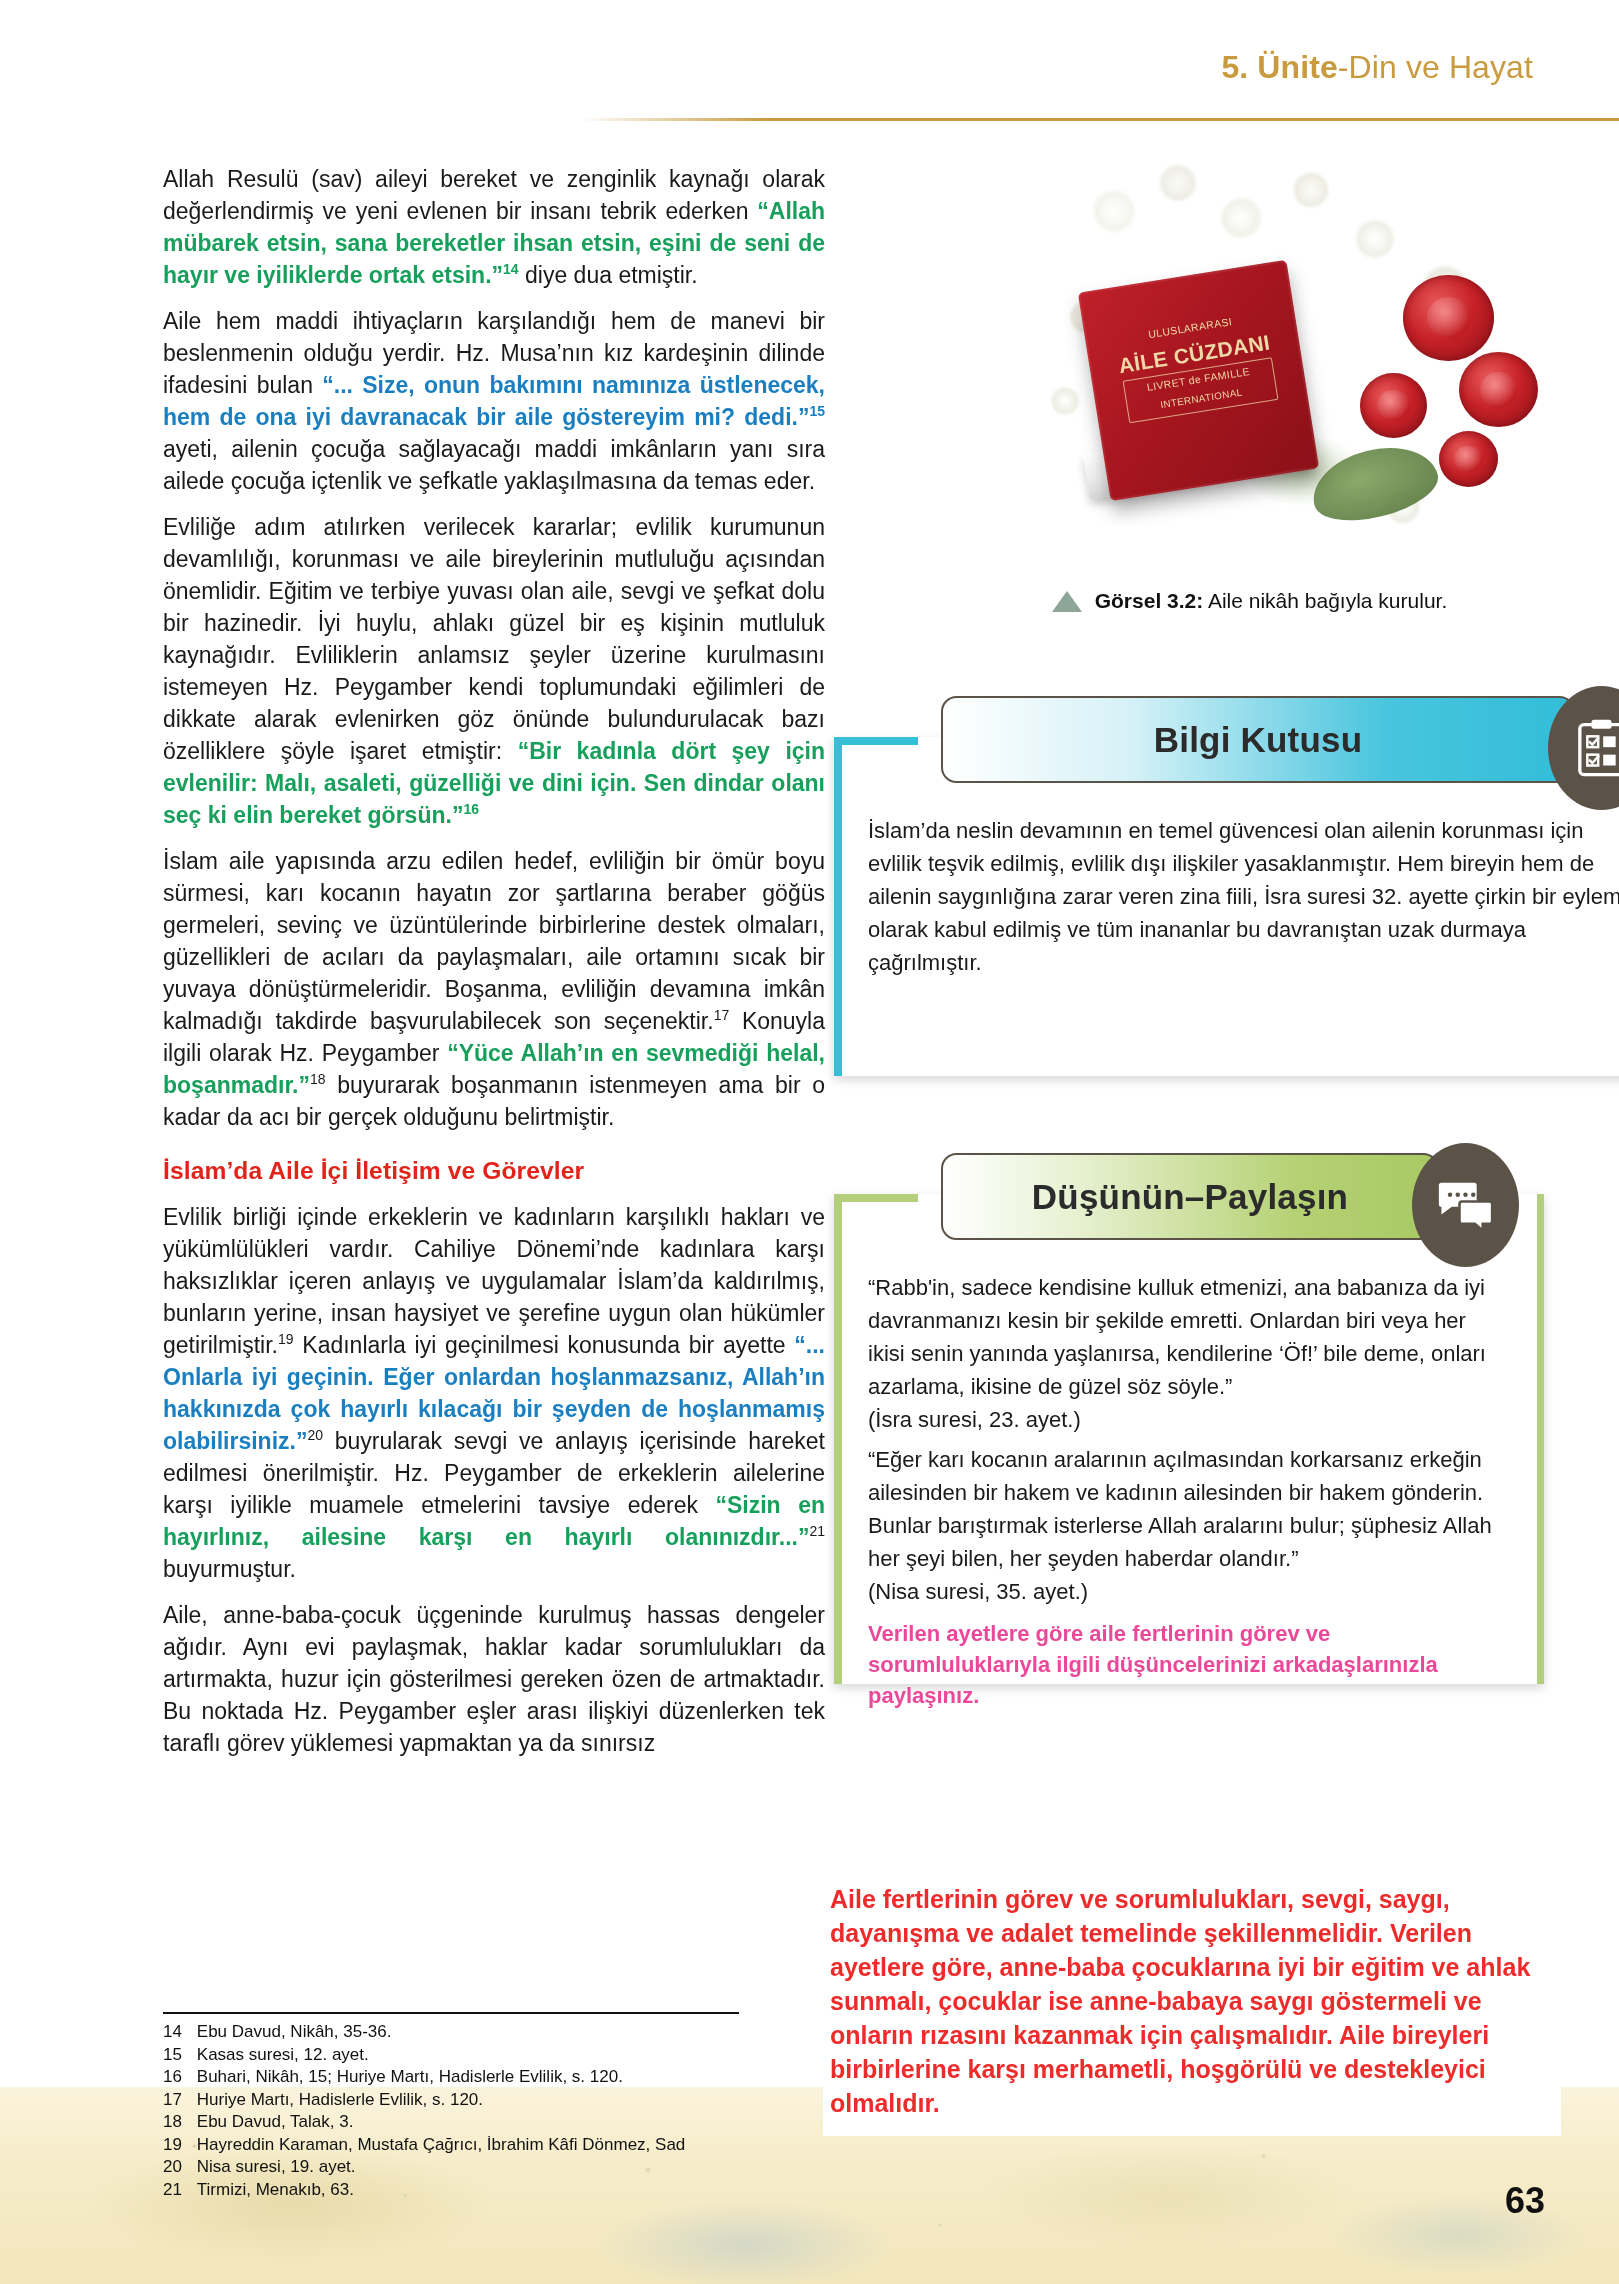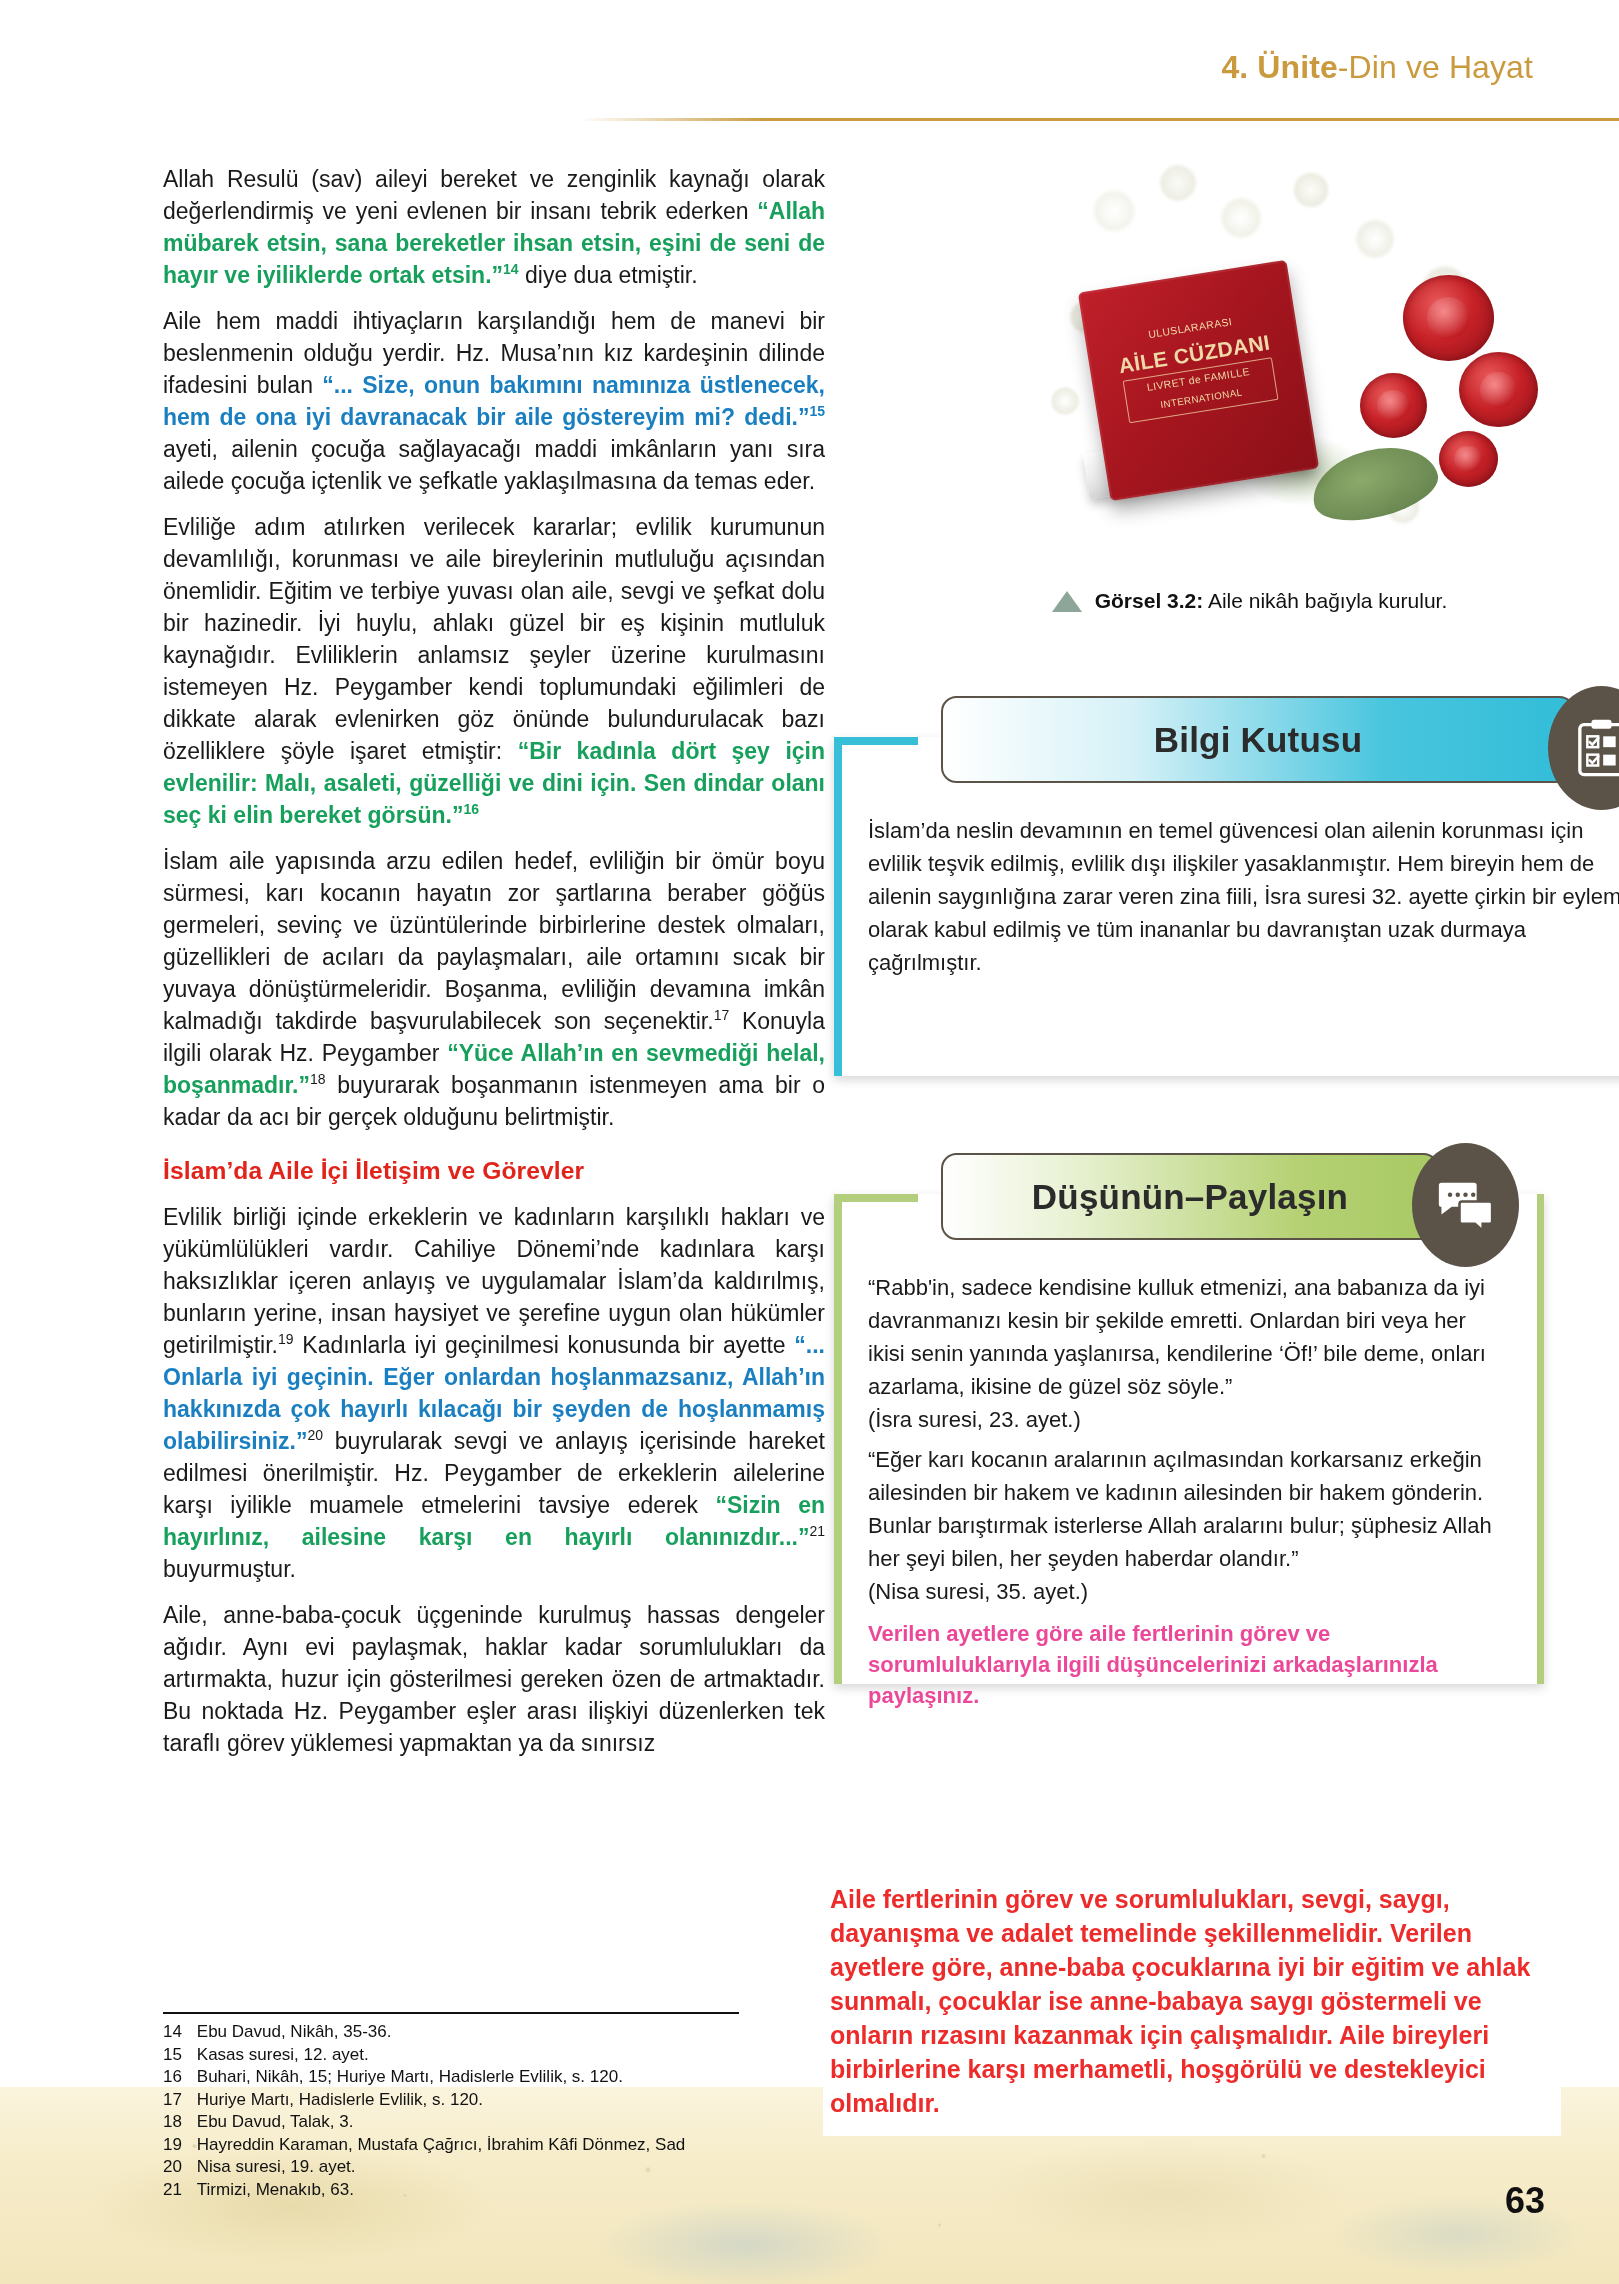--- a/index.html
+++ b/index.html
@@ -224,21 +224,21 @@
   
   .badge svg{ width:55px; height:60px; }
 </style>
 </head>
 <body>
 
 <div id="bottom-texture"></div>
 
 <div id="page-header">
   <div id="header-title">
-    <span class="strong">4. Ünite</span><span>-Din ve Hayat</span>
+    <span class="strong">5. Ünite</span><span>-Din ve Hayat</span>
   </div>
   <div id="header-rule"></div>
 </div>
 
 <div id="photo-figure">
   <div id="photo-flowers"></div>
   <div class="rose" id="rose1"></div>
   <div class="rose" id="rose2"></div>
   <div class="rose" id="rose3"></div>
   <div class="rose" id="rose4"></div>

